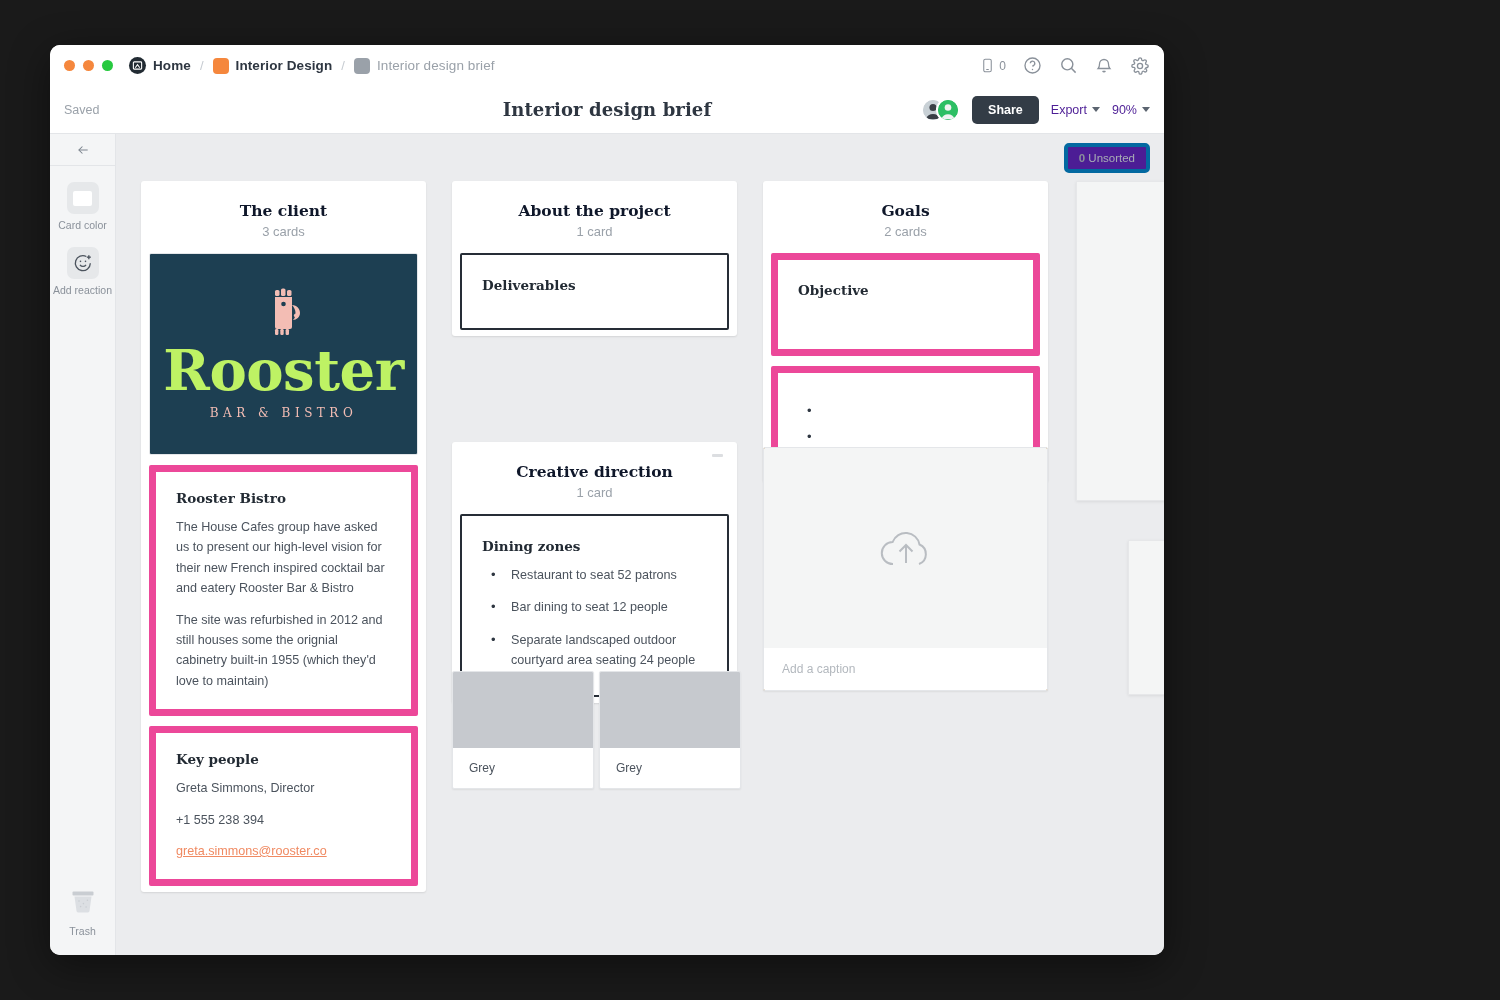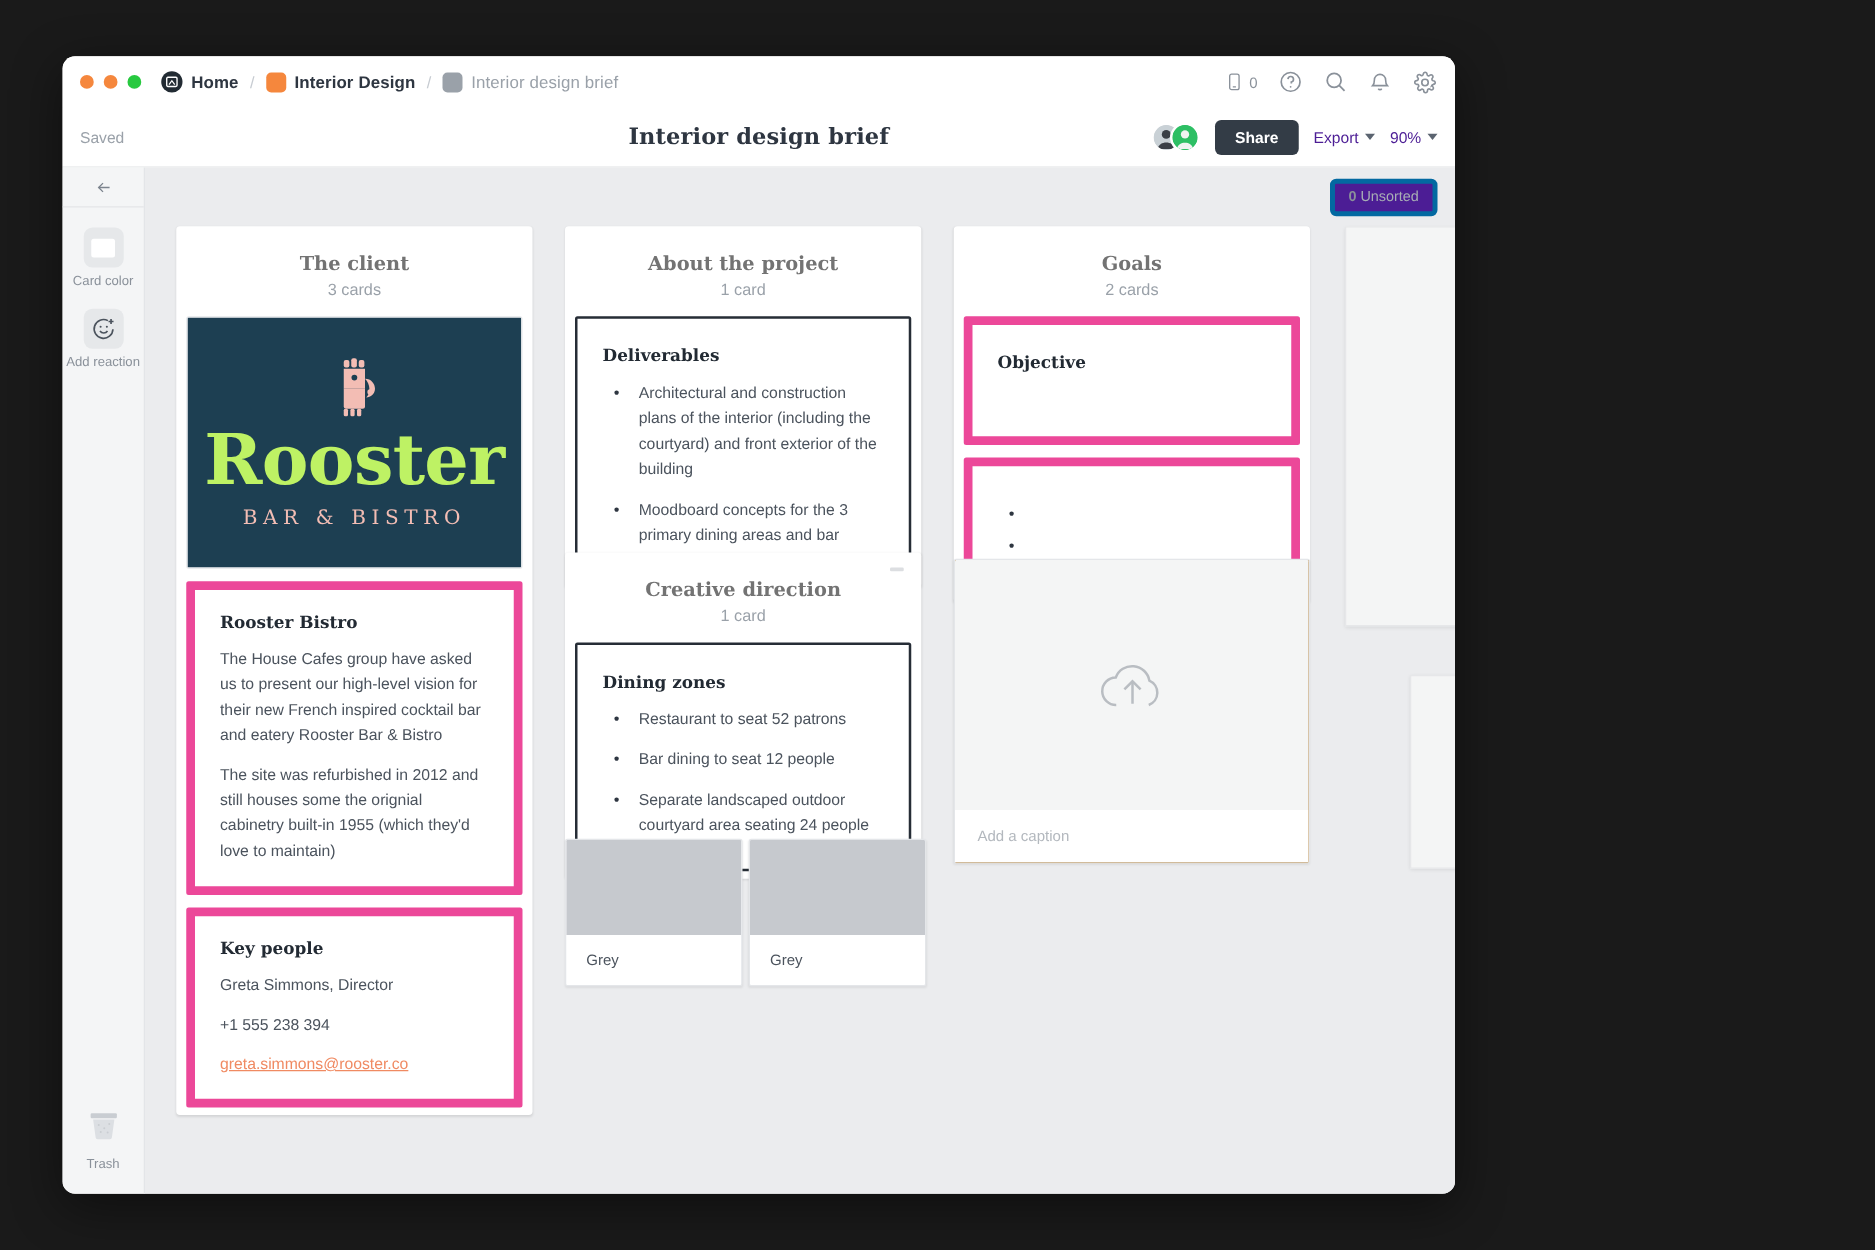--- a/index.html
+++ b/index.html
@@ -139,21 +139,21 @@
   .column {
     position: absolute; top: 47px;
     background: #fff;
     border-radius: 3px;
     box-shadow: 0 1px 2px rgba(0,0,0,.10);
     padding: 0 0 6px;
   }
   .col-head { text-align: center; padding: 20px 10px 14px; }
   .col-title {
     font-family: "DejaVu Serif", "Liberation Serif", serif;
-    font-weight: bold; font-size: 15.5px; color: #737373;
+    font-weight: bold; font-size: 15.5px; color: #0f172a;
   }
   .col-count { font-size: 13px; color: #9AA1A9; margin-top: 4px; }
   .col-body { padding: 0 8px; display: flex; flex-direction: column; gap: 10px; }
 
   .card {
     background: #fff;
     border: 7px solid #ec4899;
     border-radius: 2px;
   }
   .card.selected { border: 2px solid #262D36; }
@@ -181,21 +181,21 @@
   .logo-art {
     background: #1D3F52; height: 200px;
     display: flex; flex-direction: column; align-items: center; justify-content: center;
   }
   .logo-word {
     font-family: "DejaVu Serif", "Liberation Serif", serif;
     font-weight: bold; font-size: 56px; color: #bef264; line-height: 1; letter-spacing: -.5px;
   }
   .logo-sub {
     font-family: "DejaVu Serif","Liberation Serif", serif;
-    font-size: 16px; color: #F3BDB4; letter-spacing: 4.5px; margin-top: 8px;
+    font-size: 12px; color: #F3BDB4; letter-spacing: 4.5px; margin-top: 8px;
   }
 
   
   .upload-card {
     background: #a16207; border: 1px solid #E4E6E9; border-radius: 2px; overflow: hidden;
     box-shadow: 0 1px 2px rgba(0,0,0,.07);
   }
   .upload-area {
     background: #F4F5F5;
     display: flex; align-items: center; justify-content: center;
@@ -430,24 +430,20 @@
 
       <div class="column" style="left:336px; width:285px;">
         <div class="col-head">
           <div class="col-title">About the project</div>
           <div class="col-count">1 card</div>
         </div>
         <div class="col-body">
           <div class="card selected">
             <div class="card-pad" style="padding:22px 20px 24px;">
               <div class="card-title">Deliverables</div>
-              <ul class="card-ul">
-                <li>Architectural and construction plans of the interior (including the courtyard) and front exterior of the building</li>
-                <li>Moodboard concepts for the 3 primary dining areas and bar</li>
-              </ul>
             </div>
           </div>
         </div>
       </div>
 
       <div class="column" style="left:336px; top:308px; width:285px;">
         <span class="collapse-dash"></span>
         <div class="col-head">
           <div class="col-title">Creative direction</div>
           <div class="col-count">1 card</div>

